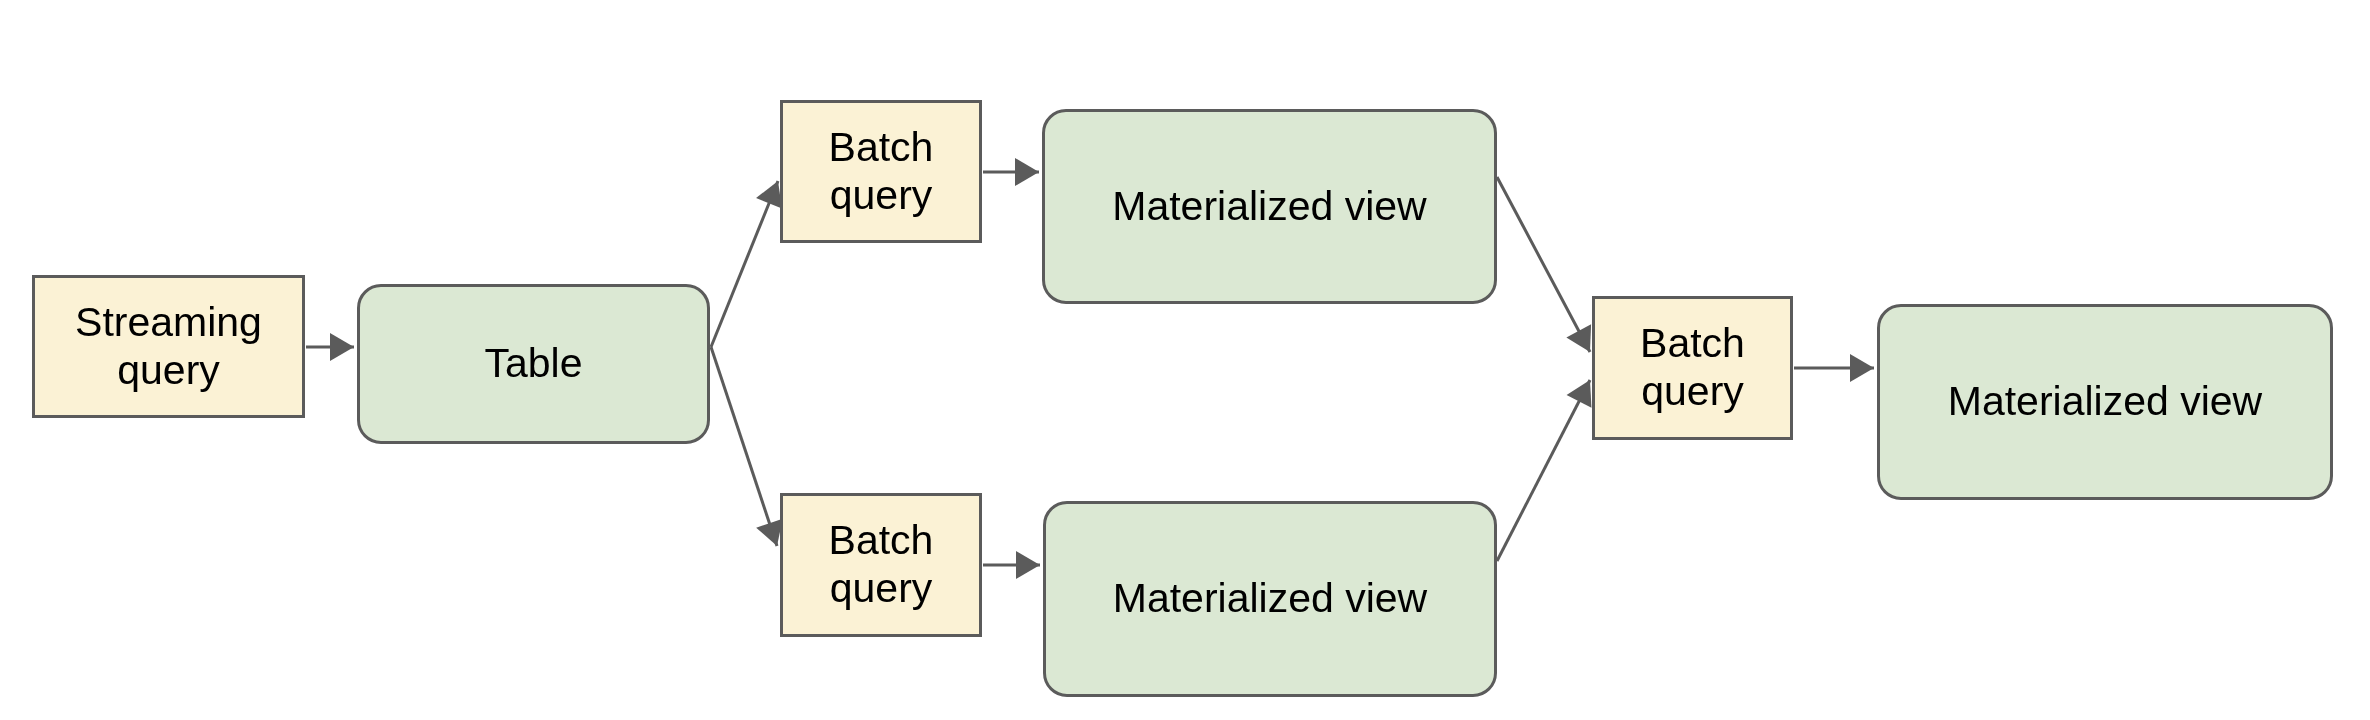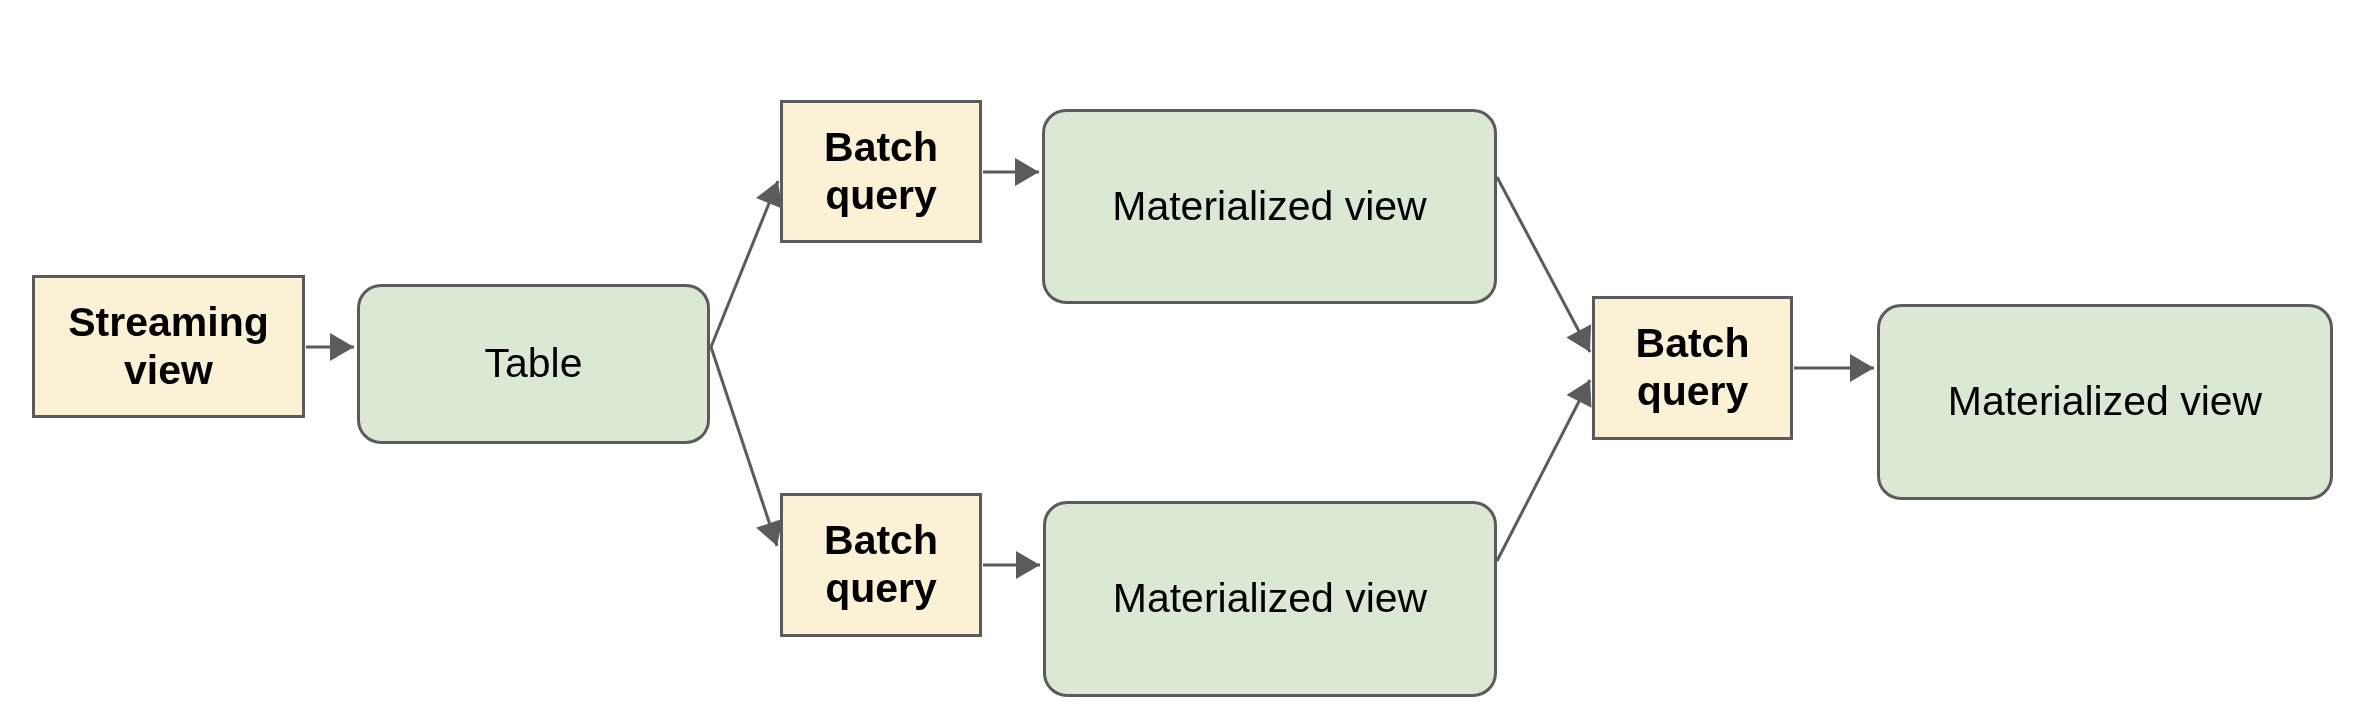--- a/index.html
+++ b/index.html
@@ -28,21 +28,20 @@
     text-align: center;
     font-size: 41px;
     line-height: 1.17;
     color: #000000;
     padding: 0 8px;
     border: 3px solid #5b5b5b;
     cursor: default;
   }
   .node.query {
     border-radius: 0;
-    font-weight: bold;
   }
   .node.table {
     border-radius: 24px;
     margin-top: 34px;
   }
   .node .label {
     display: block;
     width: 100%;
   }
 </style>
@@ -59,21 +58,21 @@
   <line x1="306" y1="347" x2="354" y2="347" stroke="#5b5b5b" stroke-width="3" marker-end="url(#arrowhead)"></line>
       <line x1="711" y1="347" x2="778" y2="181" stroke="#5b5b5b" stroke-width="3" marker-end="url(#arrowhead)"></line>
       <line x1="711" y1="347" x2="777" y2="546" stroke="#5b5b5b" stroke-width="3" marker-end="url(#arrowhead)"></line>
       <line x1="983" y1="172" x2="1039" y2="172" stroke="#5b5b5b" stroke-width="3" marker-end="url(#arrowhead)"></line>
       <line x1="983" y1="565" x2="1040" y2="565" stroke="#5b5b5b" stroke-width="3" marker-end="url(#arrowhead)"></line>
       <line x1="1497" y1="177" x2="1590" y2="352" stroke="#5b5b5b" stroke-width="3" marker-end="url(#arrowhead)"></line>
       <line x1="1497" y1="561" x2="1590" y2="380" stroke="#5b5b5b" stroke-width="3" marker-end="url(#arrowhead)"></line>
       <line x1="1794" y1="368" x2="1874" y2="368" stroke="#5b5b5b" stroke-width="3" marker-end="url(#arrowhead)"></line>
     </svg>
 <div class="node query" style="left: 32px; top: 275px; width: 273px; height: 143px; background: rgb(251, 242, 213); border-color: rgb(91, 91, 91); color: rgb(0, 0, 0);">
-      <span class="label">Streaming view</span>
+      <span class="label">Streaming query</span>
     </div>
     <div class="node table" style="left: 357px; top: 250px; width: 353px; height: 160px; background: rgb(219, 232, 211); border-color: rgb(91, 91, 91); color: rgb(0, 0, 0);">
       <span class="label">Table</span>
     </div>
     <div class="node query" style="left: 780px; top: 100px; width: 202px; height: 143px; background: rgb(251, 242, 213); border-color: rgb(91, 91, 91); color: rgb(0, 0, 0);">
       <span class="label">Batch query</span>
     </div>
     <div class="node table" style="left: 1042px; top: 75px; width: 455px; height: 195px; background: rgb(219, 232, 211); border-color: rgb(91, 91, 91); color: rgb(0, 0, 0);">
       <span class="label">Materialized view</span>
     </div>

